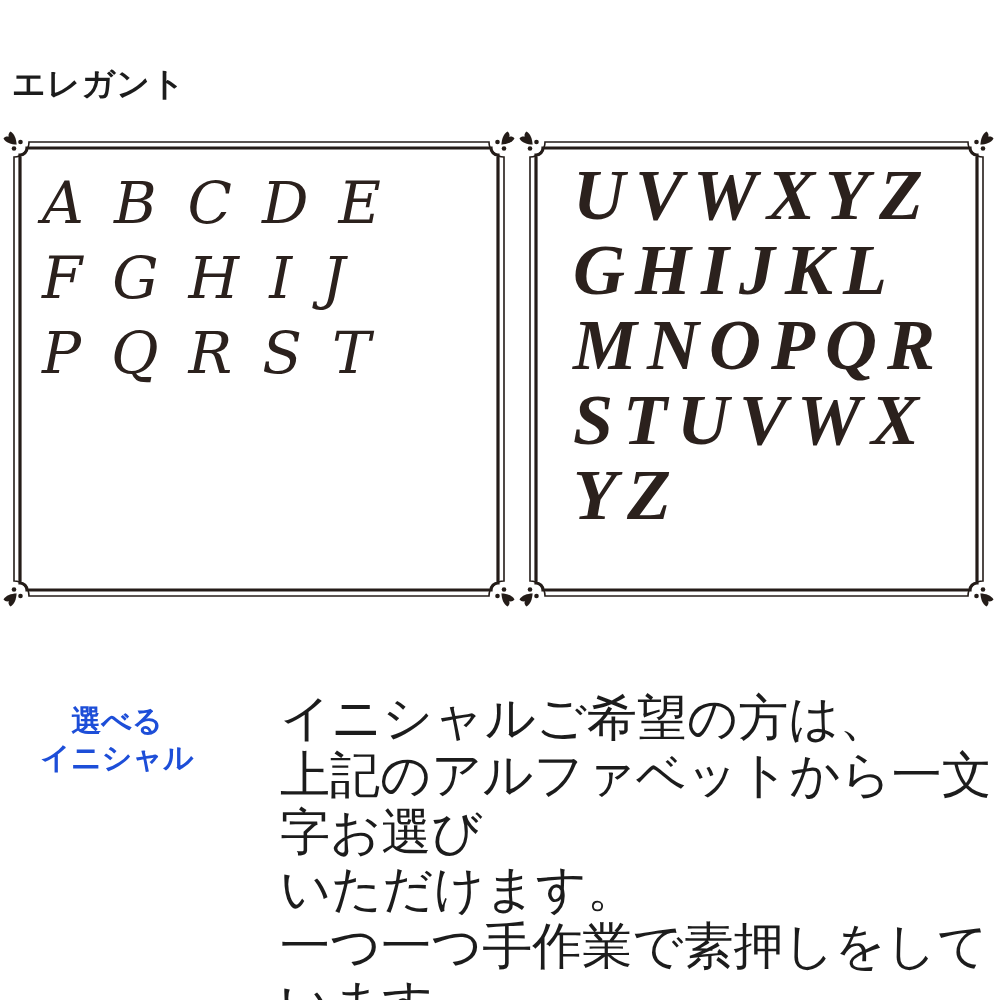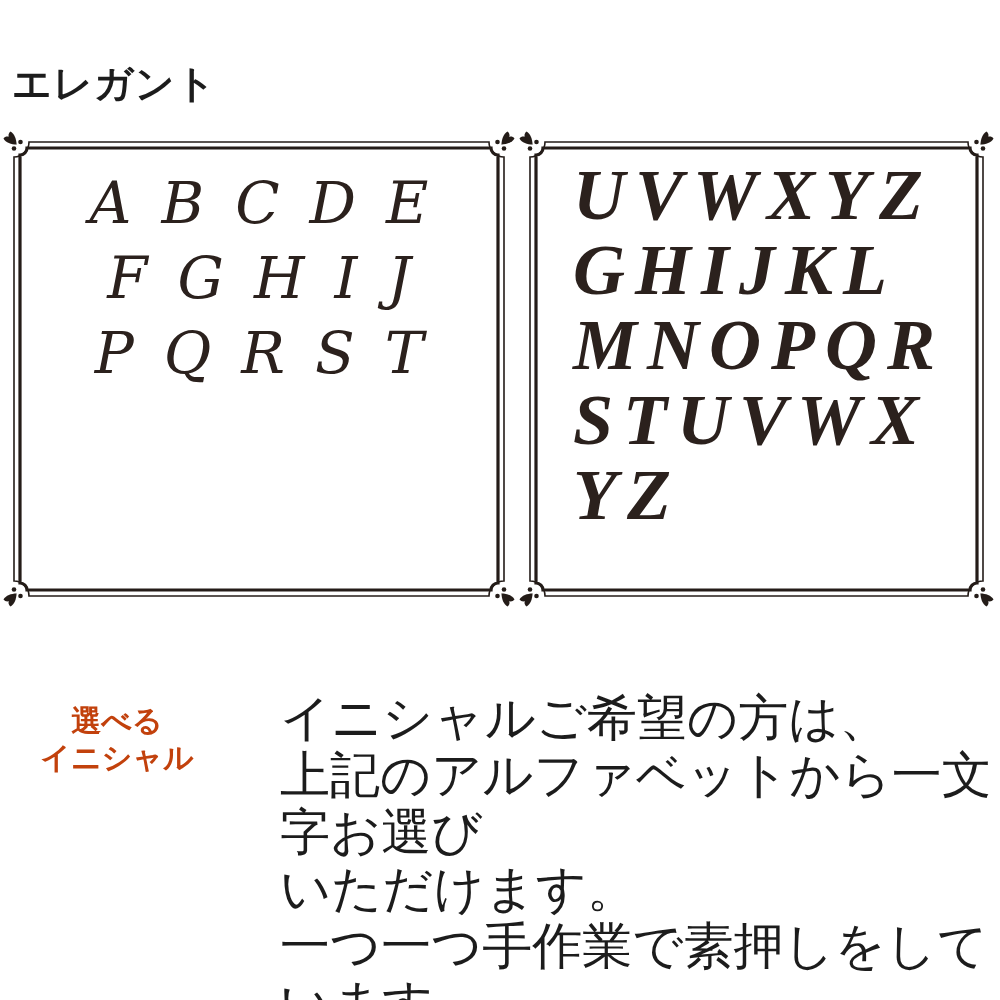--- a/index.html
+++ b/index.html
@@ -1,43 +1,43 @@
 <!DOCTYPE html>
 <html><head>
 <meta charset="utf-8">
 <style>
   html,body{margin:0;padding:0;background:#ffffff;}
   .page{position:relative;width:1000px;height:1000px;background:#ffffff;overflow:hidden;
         font-family:"Liberation Sans",sans-serif;}
 
   
   .panel-title{position:absolute;top:64px;height:40px;line-height:40px;
-format    text-align:center;font-weight:bold;font-size:39px;color:#1c1c1c;letter-spacing:1px;}
+format    text-align:center;font-weight:bold;font-size:33px;color:#1c1c1c;letter-spacing:1px;}
   #title-left{left:12px;width:494px;}
   #title-right{left:528px;width:457px;}
 
   
   .frame{position:absolute;}
   .frame-left{left:12px;top:140px;width:494px;height:458px;}
   .frame-right{left:528px;top:140px;width:457px;height:458px;}
   svg.frame-border{position:absolute;left:0;top:0;width:100%;height:100%;overflow:visible;display:block;}
 
   
   .rows{position:absolute;left:0;top:0;right:0;bottom:0;}
   .rows-script{padding-top:26px;}
-  .rows-script .row{text-align:center;padding-left:30px;letter-spacing:30px;line-height:75px;
+  .rows-script .row{text-align:left;padding-left:30px;letter-spacing:30px;line-height:75px;
       font-family:"DejaVu Serif",serif;font-style:italic;font-size:58px;color:#2b211d;white-space:nowrap;}
   .rows-italic{padding-top:18px;padding-left:45px;}
   .rows-italic .row{text-align:left;letter-spacing:10px;line-height:75px;
       font-family:"Liberation Serif",serif;font-style:italic;font-weight:bold;font-size:72px;
       color:#2b211d;white-space:nowrap;}
 
   
   .footer-label{position:absolute;left:34px;top:702px;width:166px;text-align:center;
-      font-weight:bold;font-size:30px;line-height:37px;color:#c2410c;}
+      font-weight:bold;font-size:30px;line-height:37px;color:#1d4ed8;}
   .footer-desc{position:absolute;left:246px;top:690px;width:720px;
       font-size:50px;line-height:57px;color:#1c1c1c;margin-left:34px;}
 </style>
 </head>
 <body>
 
 <div class="page">
 
   <div class="panel-title" id="title-left">エレガント</div>
 

